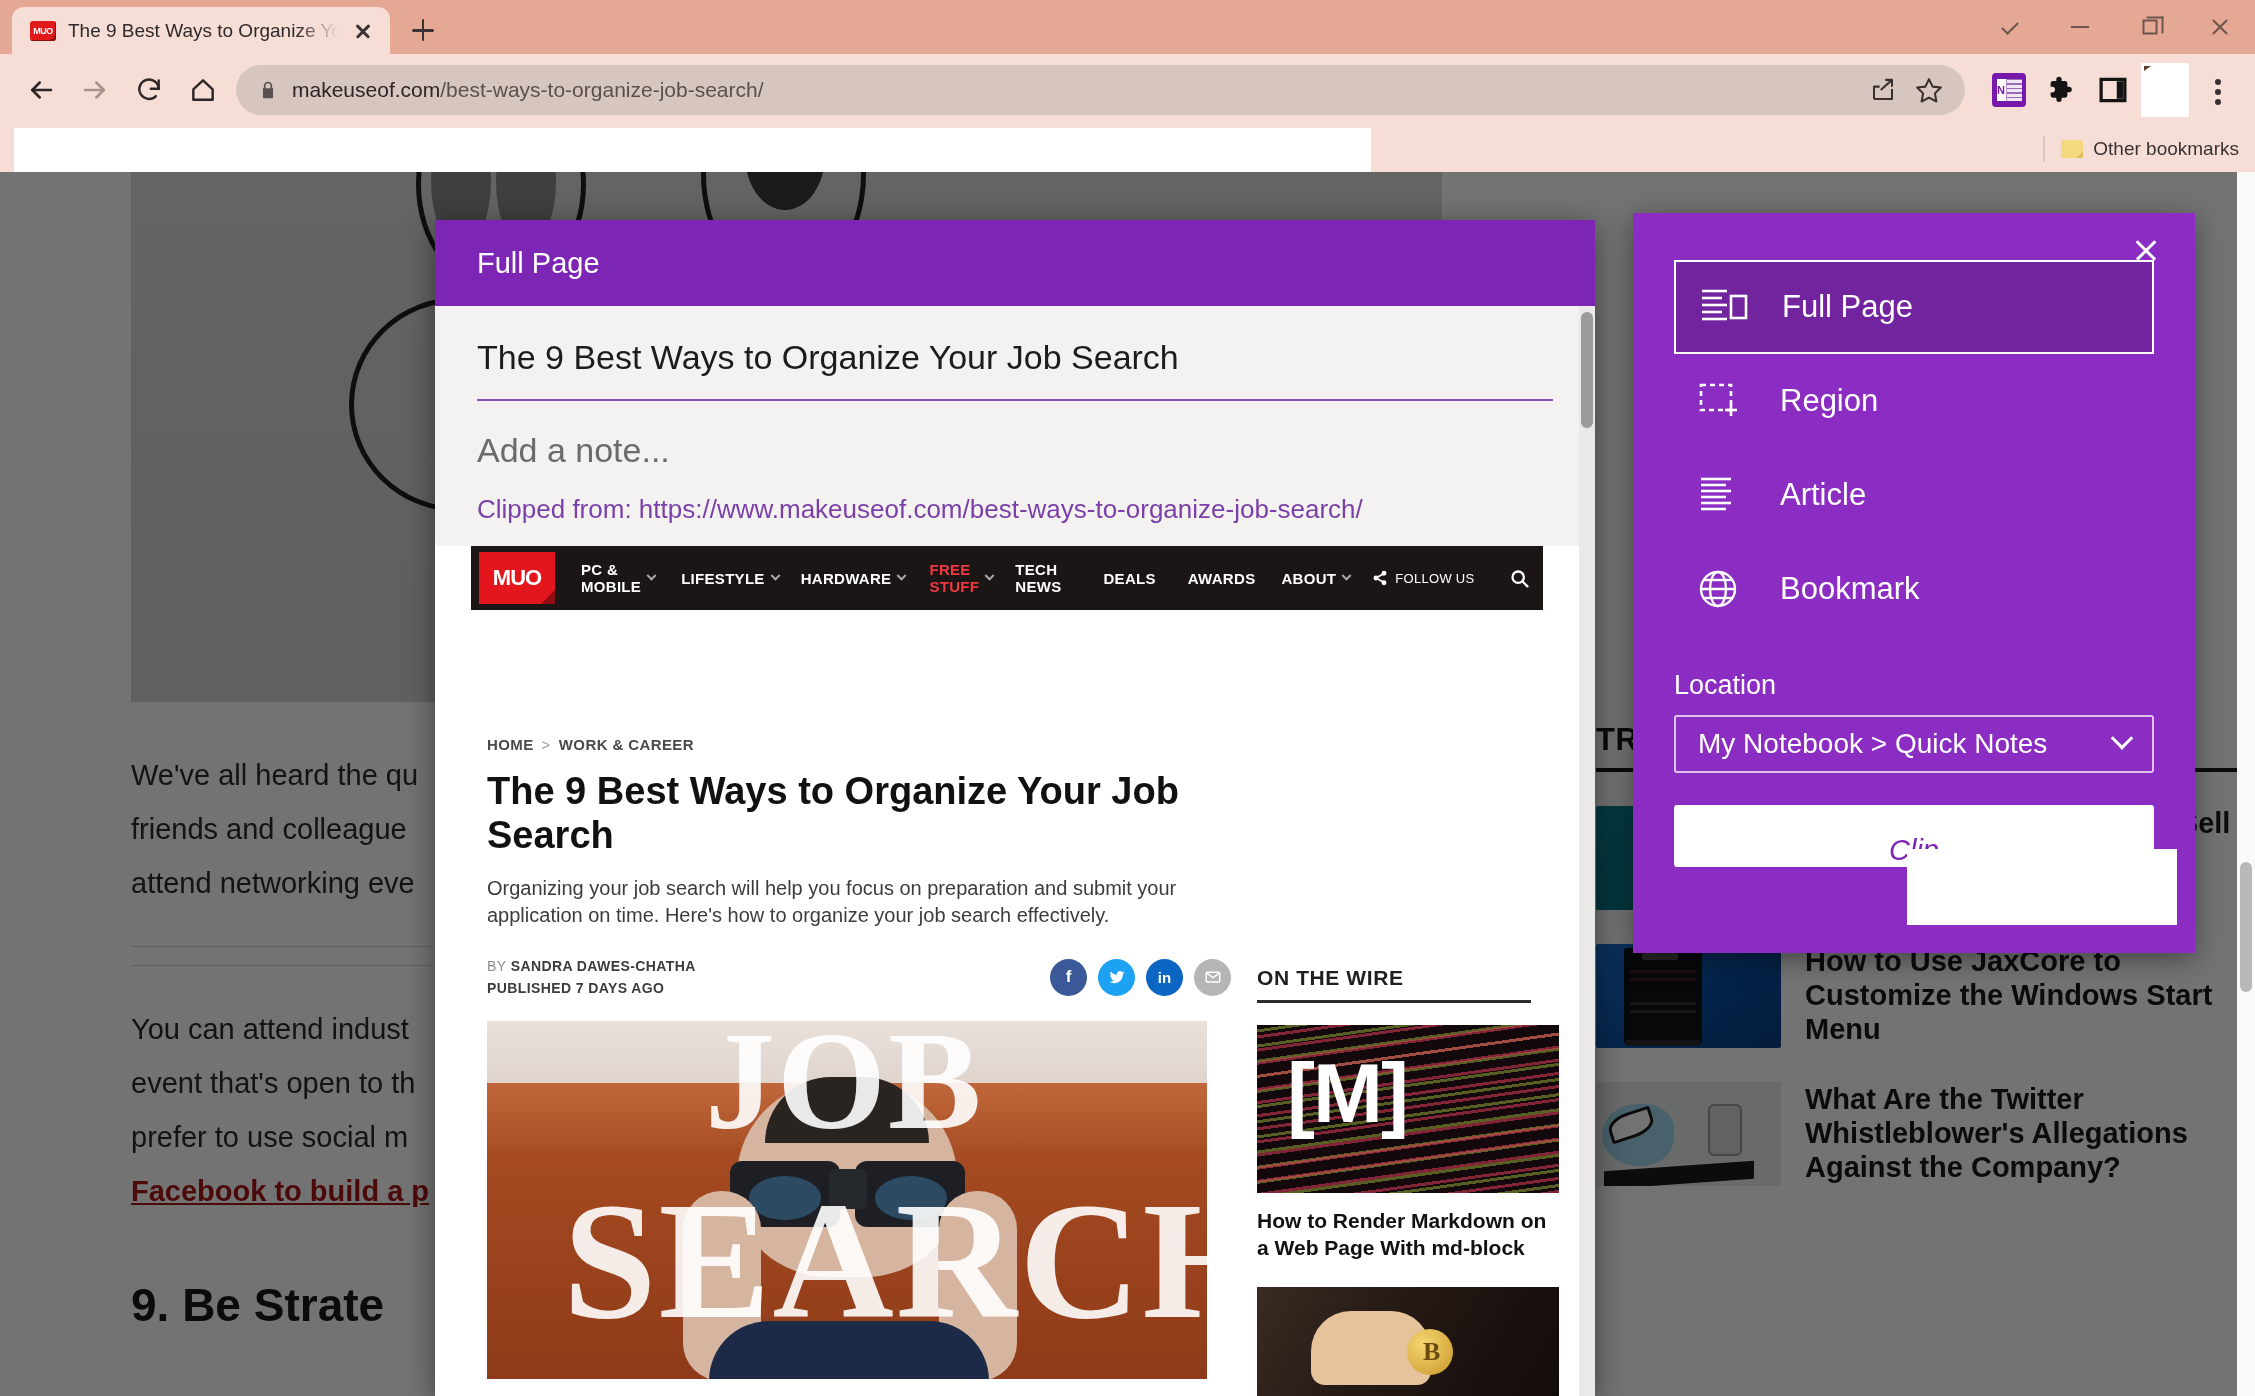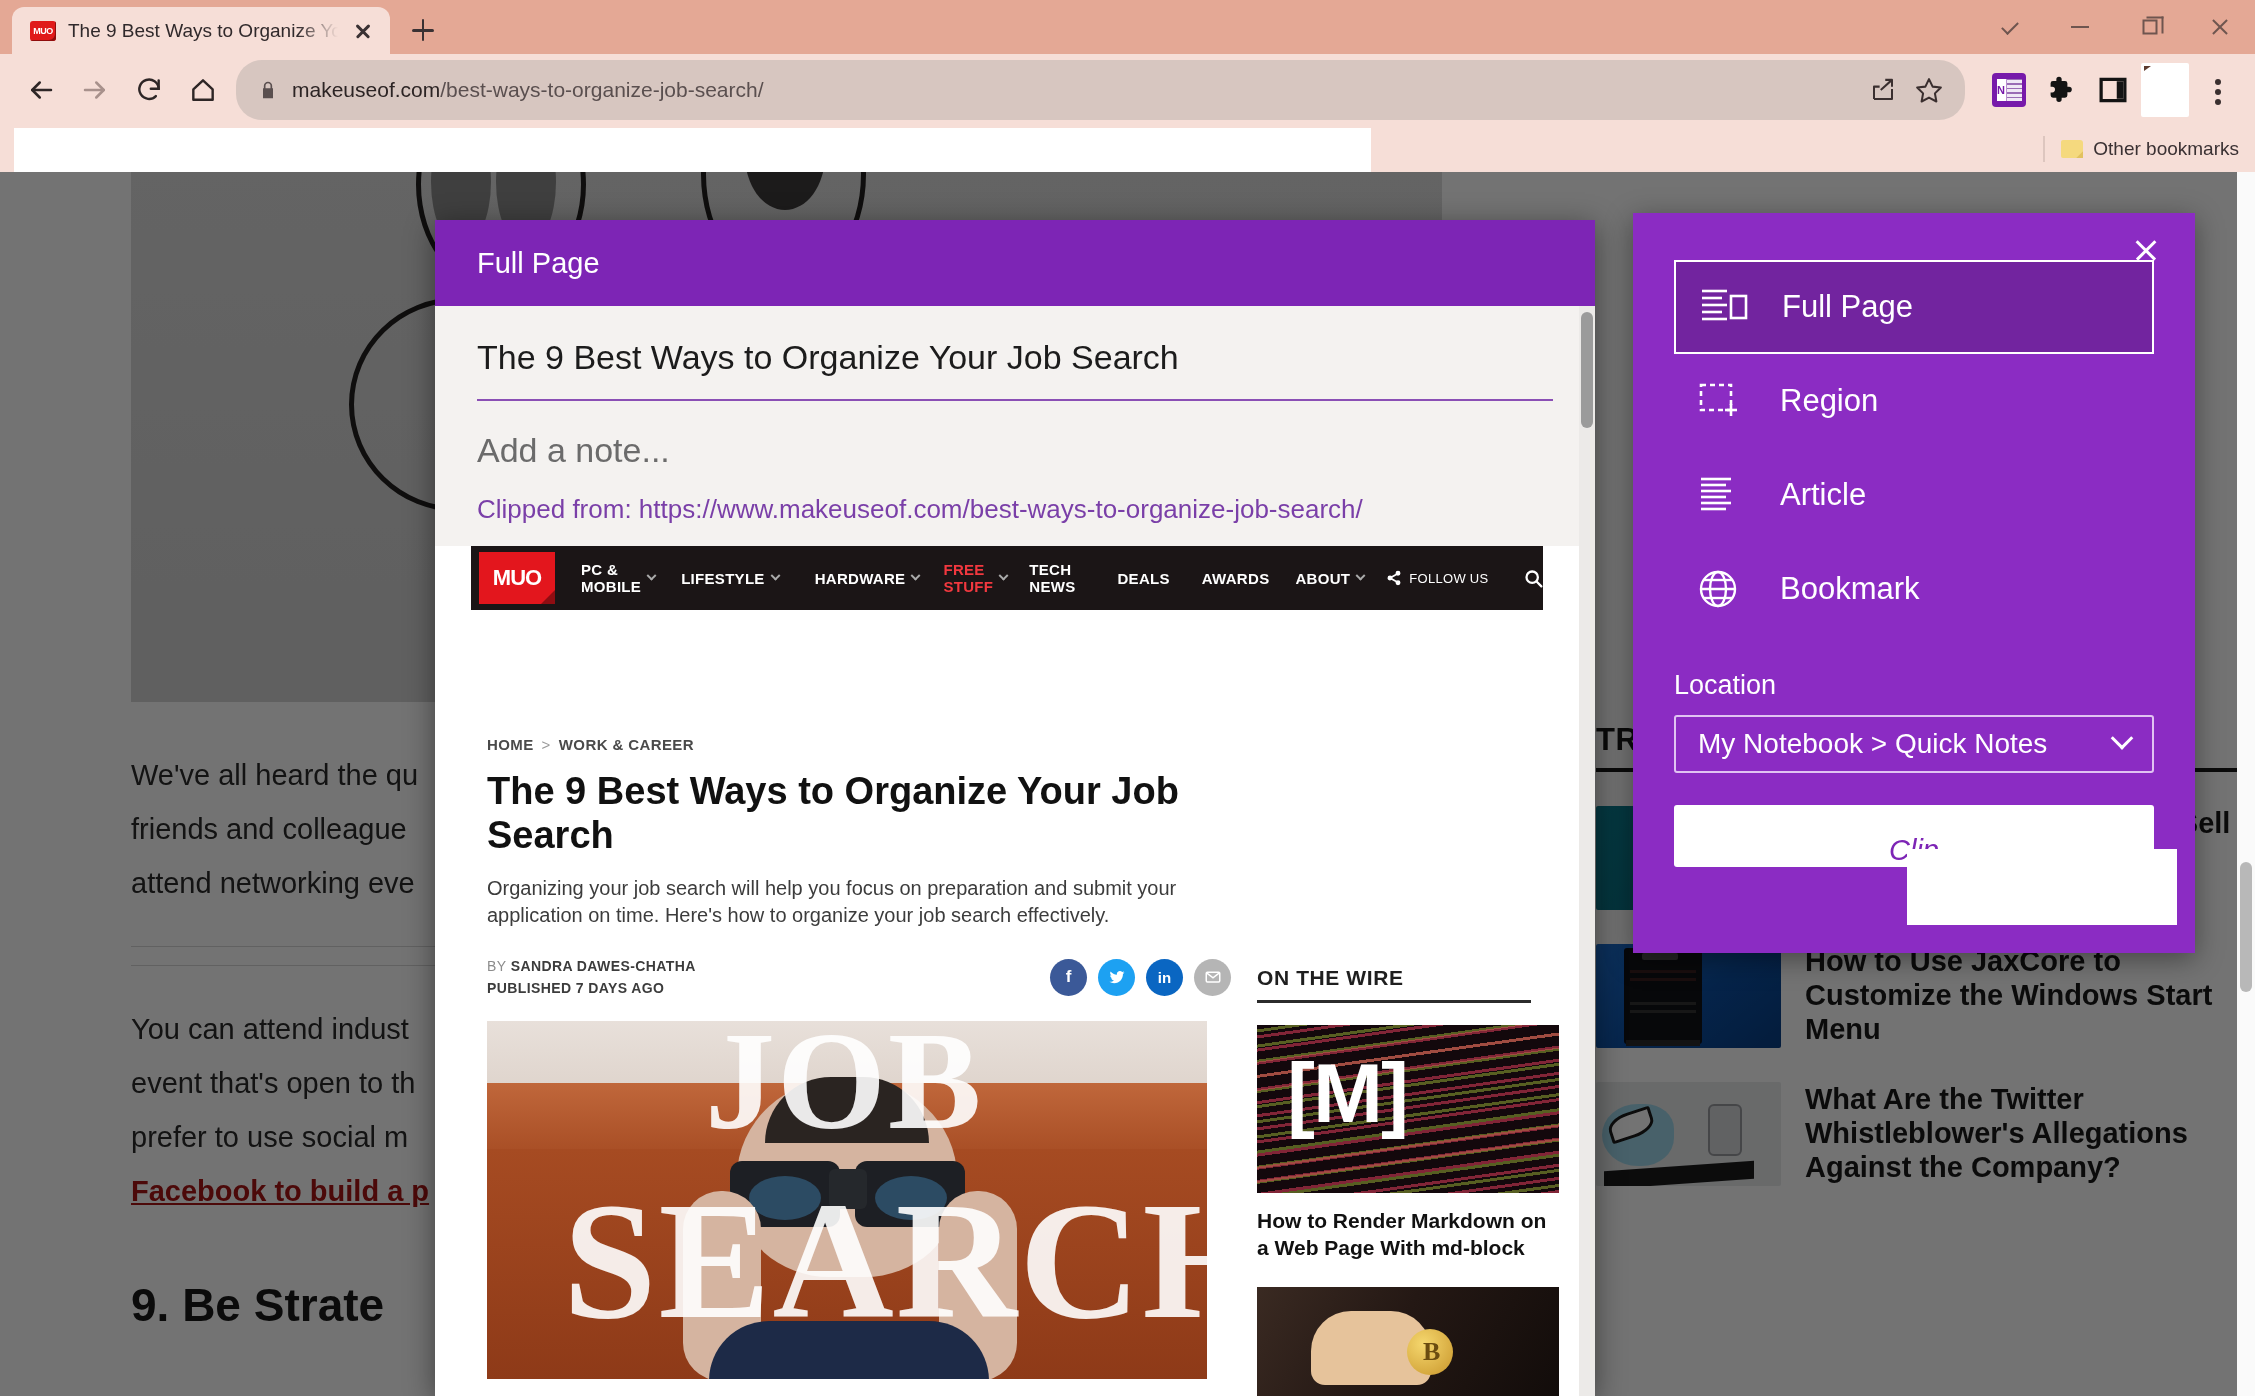--- a/index.html
+++ b/index.html
@@ -66,21 +66,21 @@
   .ic-close::after { transform: rotate(-45deg); }
 
   .toolbar {
     position: absolute; top: 54px; left: 0; right: 0; height: 72px;
     background: #f6ded7; display: flex; align-items: center; padding: 0 14px;
   }
   .navbtn { width: 54px; height: 54px; position: relative; flex: none; cursor: pointer; }
   .navbtn svg { position: absolute; left: 50%; top: 50%; transform: translate(-50%,-50%); }
 
   .omnibox {
-    flex: 1; height: 60px; margin: 0 14px 0 6px;
+    flex: 1; height: 50px; margin: 0 14px 0 6px;
     background: #d7c6c0; border-radius: 26px;
     display: flex; align-items: center; padding: 0 16px 0 22px; cursor: text;
   }
   .lock { width: 20px; height: 22px; flex: none; margin-right: 14px; }
   .omnitext { flex: 1; font-size: 21px; color: #5a4f4f; white-space: nowrap; overflow: hidden; }
   .omnitext b { color: #2c2424; font-weight: 400; }
   .omni-icons { display: flex; align-items: center; gap: 6px; }
   .omni-ic { width: 40px; height: 40px; position: relative; cursor: pointer; }
   .omni-ic svg { position: absolute; left: 50%; top: 50%; transform: translate(-50%,-50%); }
 
@@ -444,21 +444,21 @@
 
         <div class="clip-preview">
 
           <div class="muo-nav">
             <div class="muo-logo">MUO</div>
             <div style="display:flex;align-items:center;gap:0;margin-left:26px;">
               <div class="muo-item">PC &amp;<br>MOBILE</div>
                 <span class="muo-caret"></span>
               <div class="muo-item" style="margin-left:26px;">LIFESTYLE</div>
                 <span class="muo-caret"></span>
-              <div class="muo-item" style="margin-left:36px;">HARDWARE</div>
+              <div class="muo-item" style="margin-left:22px;">HARDWARE</div>
                 <span class="muo-caret"></span>
               <div class="muo-item red" style="margin-left:24px;">FREE<br>STUFF</div>
                 <span class="muo-caret"></span>
               <div class="muo-item" style="margin-left:22px;">TECH<br>NEWS</div>
               <div class="muo-item" style="margin-left:42px;">DEALS</div>
               <div class="muo-item" style="margin-left:32px;">AWARDS</div>
               <div class="muo-item" style="margin-left:26px;">ABOUT</div>
                 <span class="muo-caret"></span>
               <span style="margin-left:22px;display:inline-flex;">
                 <svg width="16" height="16" viewBox="0 0 24 24" fill="none" stroke="#fff" stroke-width="2.6">

